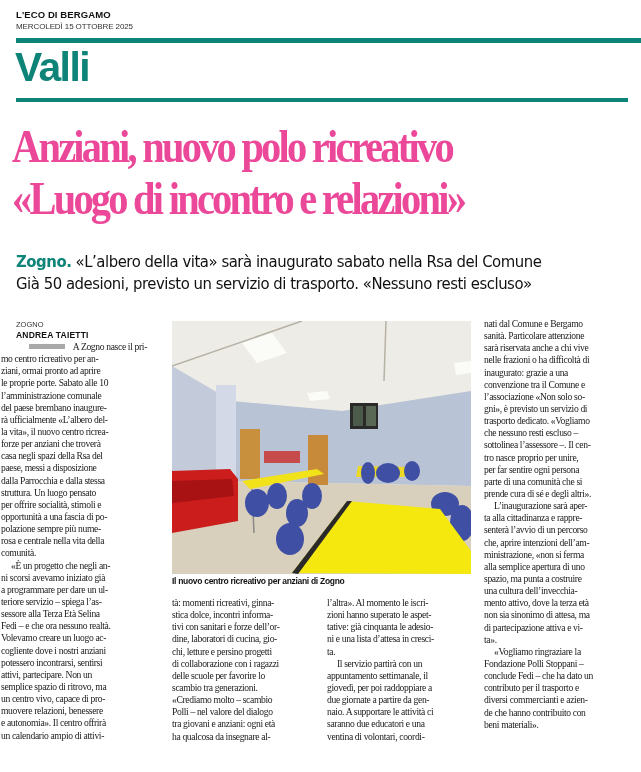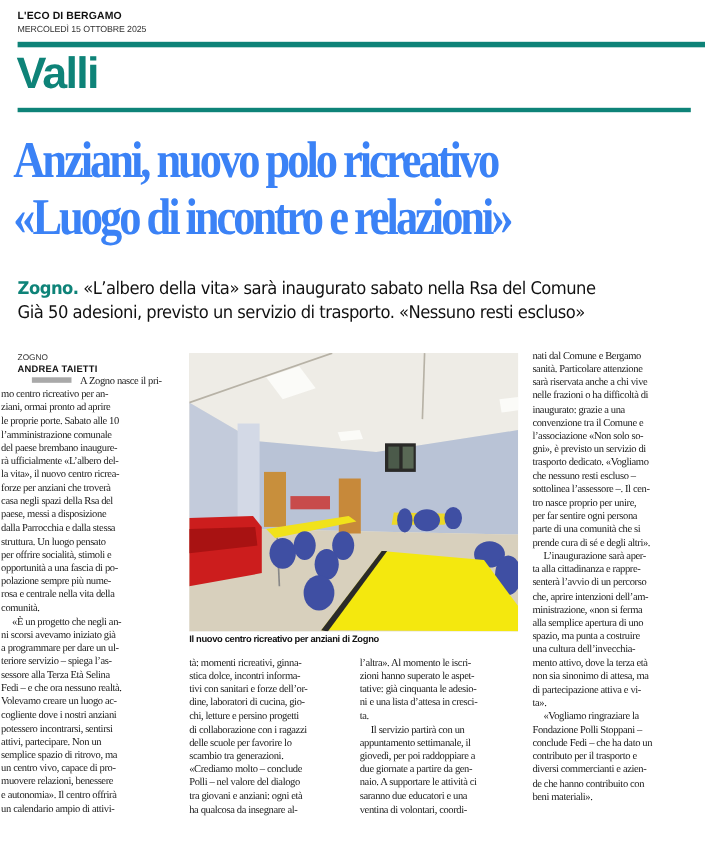--- a/index.html
+++ b/index.html
@@ -7,21 +7,21 @@
   body { position: relative; font-family: "DejaVu Serif", serif; color: #1a1a1a; }
 
   .masthead { position: absolute; left: 16px; top: 9px; }
   .paper-name { font-family: "Liberation Sans", sans-serif; font-weight: bold; font-size: 9.5px; letter-spacing: 0.1px; color: #111; line-height: 12px; }
   .paper-date { font-family: "Liberation Sans", sans-serif; font-size: 8px; color: #333; line-height: 11px; letter-spacing: -0.1px; }
 
   .rule-thick { position: absolute; left: 16px; right: 0; top: 38px; height: 5px; background: #0e8378; }
   .section-label { position: absolute; left: 15px; top: 45px; font-family: "Liberation Sans", sans-serif; font-weight: 900; font-size: 40px; color: #0e8378; letter-spacing: -1.5px; line-height: 44px; transform: scaleX(1.02); transform-origin: left; }
   .rule-mid { position: absolute; left: 16px; width: 612px; top: 98px; height: 4px; background: #0e8378; }
 
-  .headline { position: absolute; left: 12px; top: 120px; width: 620px; font-family: "Liberation Serif", serif; font-weight: bold; font-size: 47px; line-height: 52px; letter-spacing: -3.2px; color: #3b82f6; }
+  .headline { position: absolute; left: 12px; top: 120px; width: 620px; font-family: "Liberation Serif", serif; font-weight: bold; font-size: 47px; line-height: 52px; letter-spacing: -3.2px; color: #ec4899; }
   .headline div { white-space: nowrap; transform: scaleX(0.86); transform-origin: left; }
 
   .subhead { position: absolute; left: 16px; top: 251px; width: 625px; font-family: "DejaVu Sans", sans-serif; font-size: 16px; line-height: 22px; color: #111; letter-spacing: -0.5px; }
   .subhead .line { white-space: nowrap; transform: scaleX(0.93); transform-origin: left; }
   .subhead .kicker { color: #0e8378; font-weight: bold; }
 
   .byline-place { position: absolute; left: 16px; top: 320px; font-family: "Liberation Sans", sans-serif; font-size: 7.5px; color: #333; }
   .byline-author { position: absolute; left: 16px; top: 330px; font-family: "Liberation Sans", sans-serif; font-weight: bold; font-size: 8.5px; color: #111; letter-spacing: 0.2px; }
 
   .col { position: absolute; font-family: Liberation Serif, serif; font-size: 9.6px; line-height: 12.15px; color: #1a1a1a; text-align: justify; letter-spacing: -0.35px; }
@@ -152,21 +152,21 @@
 
 <div class="col col2">
   <span class="ln">tà: momenti ricreativi, ginna-</span>
   <span class="ln">stica dolce, incontri informa-</span>
   <span class="ln">tivi con sanitari e forze dell’or-</span>
   <span class="ln">dine, laboratori di cucina, gio-</span>
   <span class="ln">chi, letture e persino progetti</span>
   <span class="ln">di collaborazione con i ragazzi</span>
   <span class="ln">delle scuole per favorire lo</span>
   <span class="ln">scambio tra generazioni.</span>
-  <span class="ln">«Crediamo molto – conclude</span>
+  <span class="ln">«Crediamo molto – scambio</span>
   <span class="ln">Polli – nel valore del dialogo</span>
   <span class="ln">tra giovani e anziani: ogni età</span>
   <span class="ln">ha qualcosa da insegnare al-</span>
 </div>
 
 <div class="col col3">
   <span class="ln">l’altra». Al momento le iscri-</span>
   <span class="ln">zioni hanno superato le aspet-</span>
   <span class="ln">tative: già cinquanta le adesio-</span>
   <span class="ln">ni e una lista d’attesa in cresci-</span>

